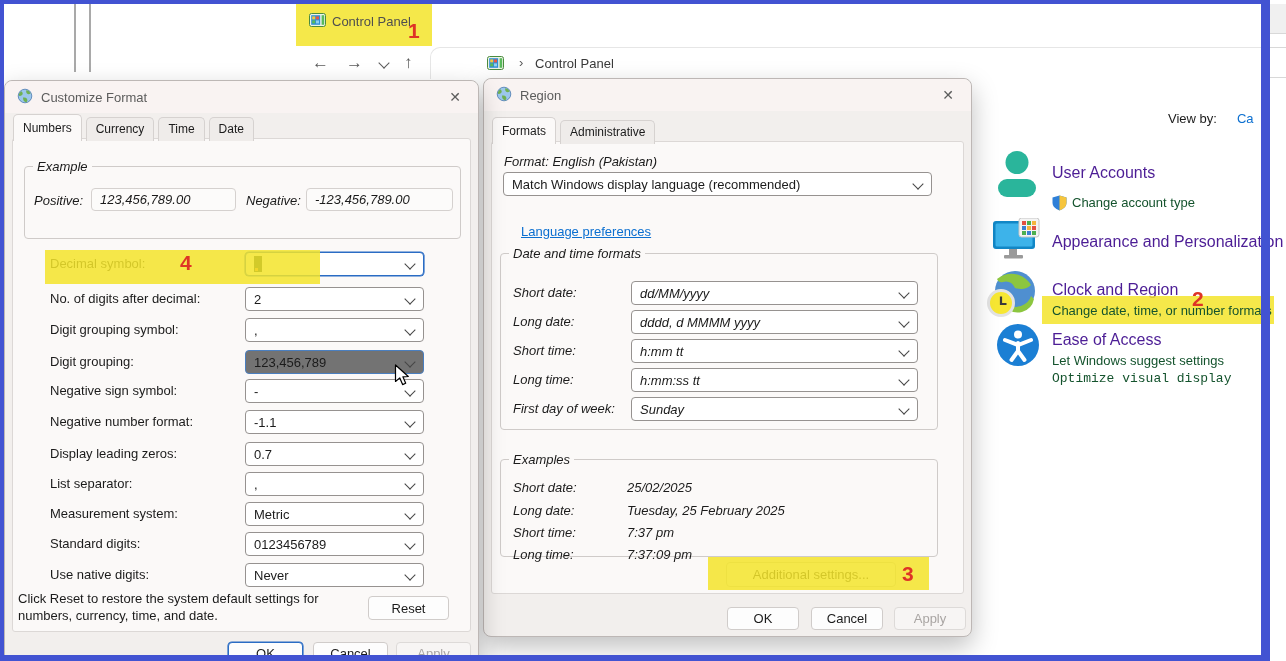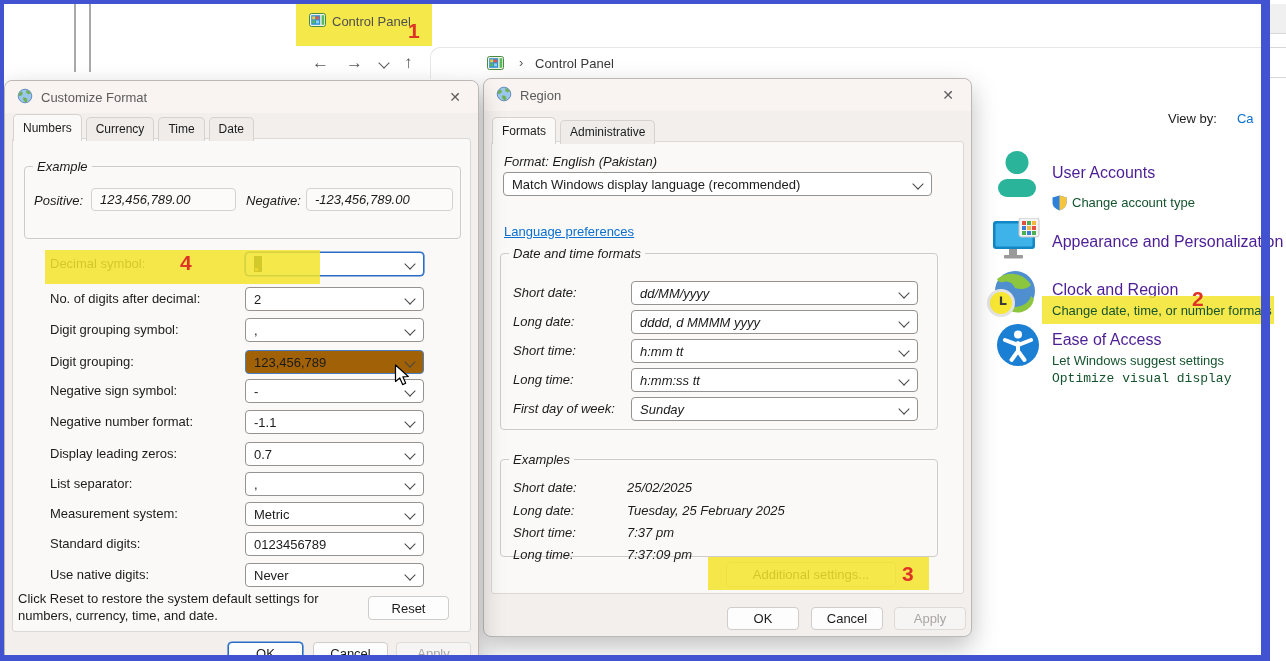--- a/index.html
+++ b/index.html
@@ -51,25 +51,25 @@
   .page{position:absolute;background:#fbf9f8;border:1px solid #dcd8d6;border-radius:3px;box-sizing:border-box;}
   #region-page{left:7px;top:62px;width:473px;height:453px;}
   #cust-page{left:7px;top:57px;width:459px;height:494px;}
   fieldset{position:absolute;border:1px solid #cfcbc9;border-radius:4px;margin:0;padding:0;min-inline-size:0;font-style:italic;}
   legend{font-size:13px;margin-left:8px;padding:0 4px;}
   .glabel{position:absolute;left:12px;font-size:13px;white-space:nowrap;}
   .gvalue{position:absolute;left:126px;font-size:13px;white-space:nowrap;}
   .combo{position:absolute;height:24px;background:#fff;border:1px solid #969290;border-radius:4px;box-sizing:border-box;
          display:flex;align-items:center;padding:0 22px 0 8px;font-size:13px;overflow:hidden;}
   .combo .chev{position:absolute;right:9px;top:7px;}
-  .combo.focused{background:#a16207;border-color:#4a7fc0;}
+  .combo.focused{background:#737373;border-color:#4a7fc0;}
   .combo.editing{border-color:#2a6cc4;box-shadow:0 0 0 0.6px #2a6cc4;}
   .selblock{display:inline-block;width:8px;height:16px;background:#16372b;position:relative;}
   .seldot{position:absolute;left:1px;bottom:1px;width:3px;height:3px;background:#e0862c;}
-  .link{font-size:13px;color:#0b6fd0;}
+  .link{font-size:13px;color:#0b6fd0;margin-left:17px;}
   .btn{position:absolute;height:23px;background:#fdfdfd;border:1px solid #d0ccca;border-radius:4px;font-size:13px;color:#1b1b1b;
        display:flex;align-items:center;justify-content:center;box-sizing:border-box;}
   .btn.default{border-color:#2a6cc4;box-shadow:0 0 0 0.6px #2a6cc4;}
   .btn.disabled{color:#a9a5a3;background:#f7f5f4;border-color:#dddad8;}
   .exfield{position:absolute;height:23px;background:#fcfbfa;border:1px solid #d5d1cf;border-radius:4px;box-sizing:border-box;
            display:flex;align-items:center;padding:0 8px;font-size:13px;}
   .flabel{position:absolute;font-size:13px;white-space:nowrap;}
   .crow-label{position:absolute;left:37px;font-size:13px;white-space:nowrap;}
   #cursor{position:absolute;left:394px;top:364px;z-index:80;}
 </style>

